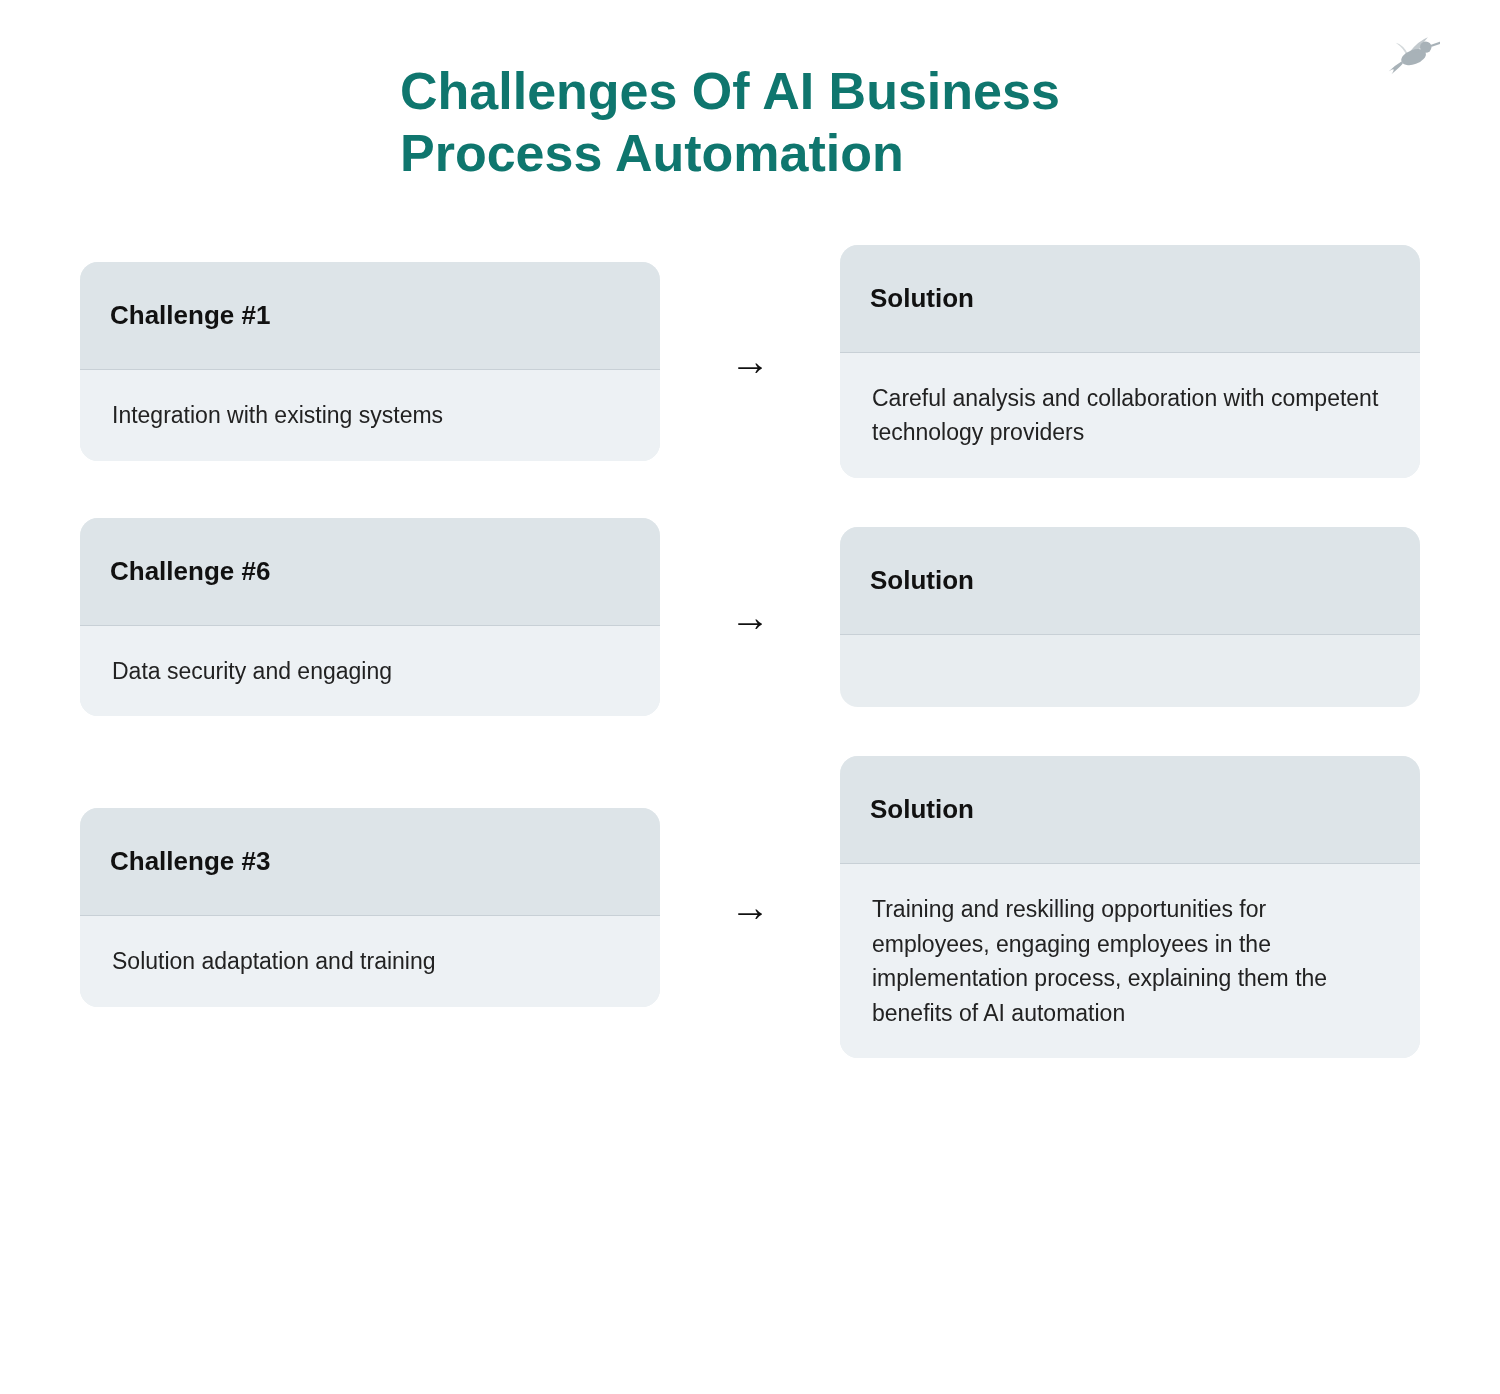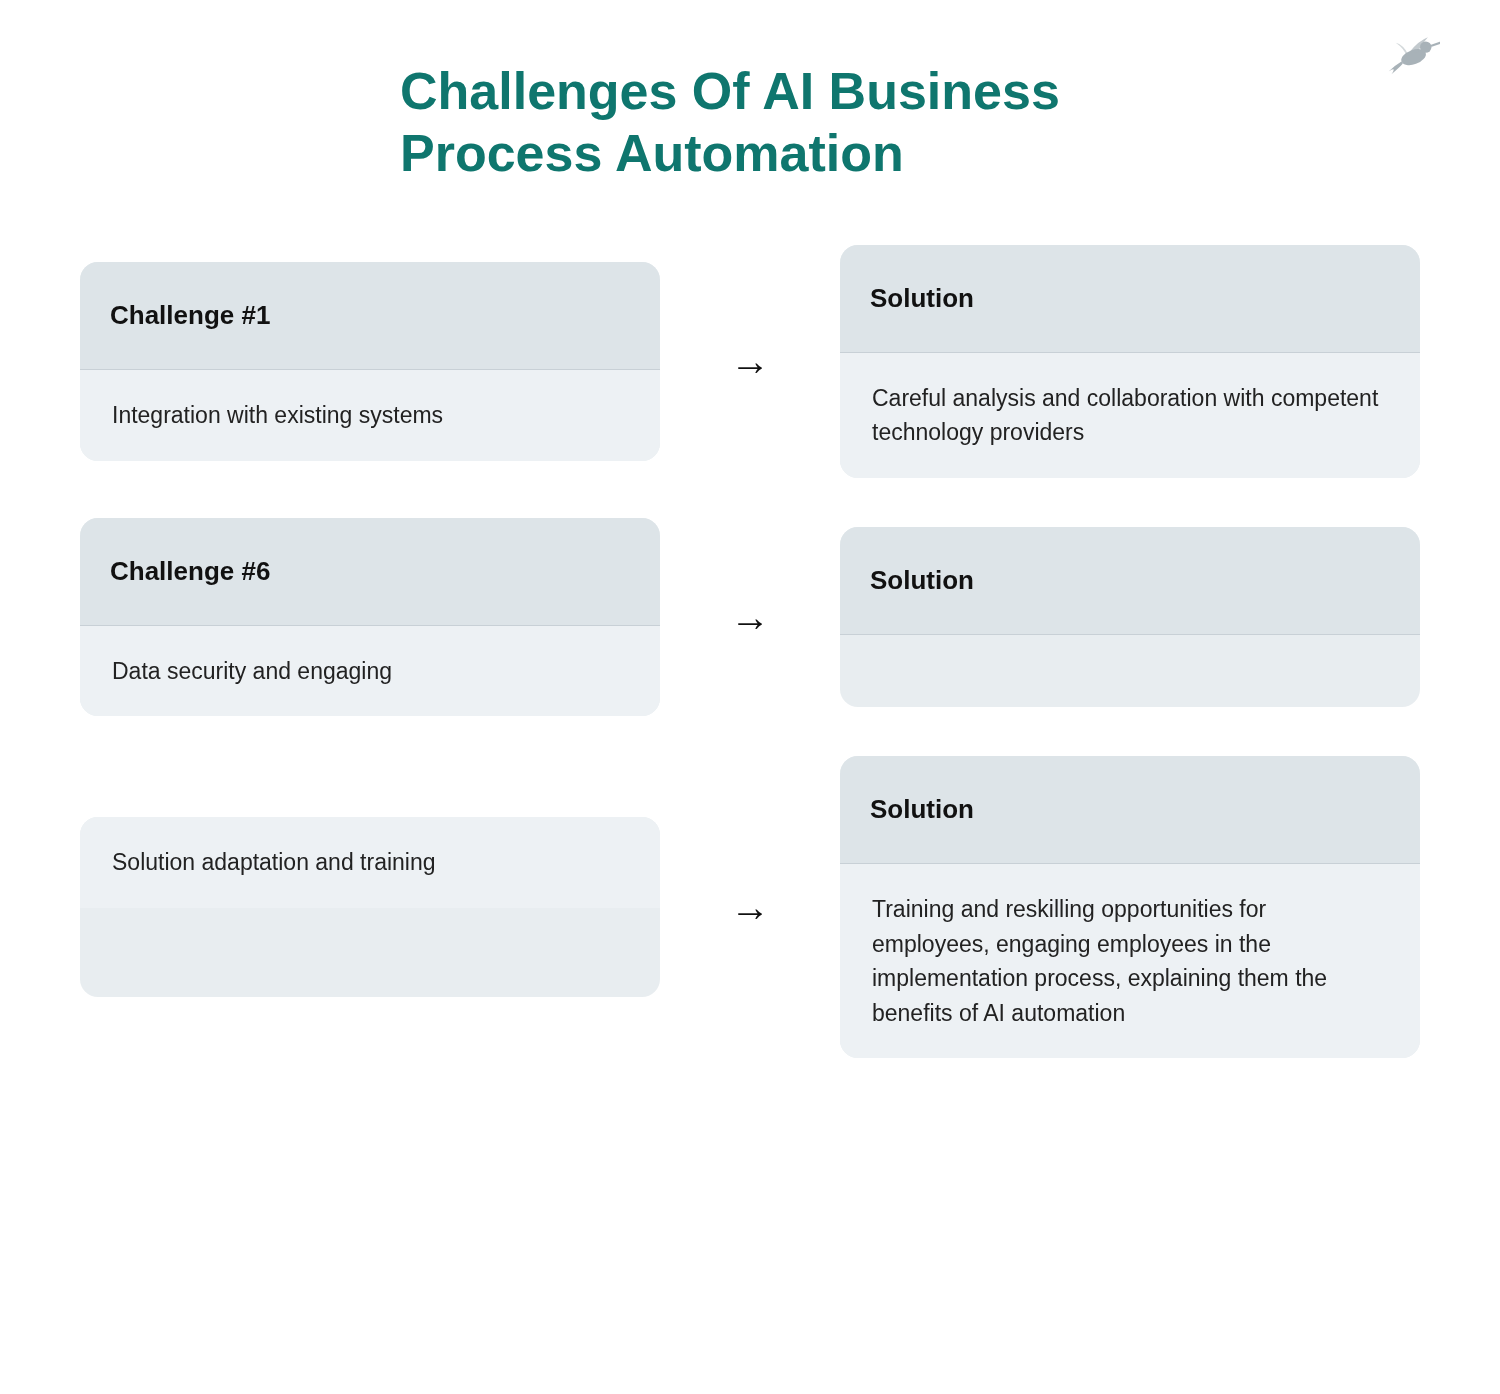--- a/index.html
+++ b/index.html
@@ -175,20 +175,23 @@
     <div class="card">
       <div class="card-header">
         <span class="card-header-text">Solution</span>
       </div>
     </div>
   </div>
 
   <div class="row">
 
     <div class="card">
+      <div class="card-header">
+        <span class="card-header-text">Challenge #3</span>
+      </div>
       <div class="card-body">
         <span class="card-body-text">Solution adaptation and training</span>
       </div>
     </div>
 
     <div class="arrow-container">
       <span class="arrow-icon">→</span>
     </div>
 
     <div class="card">

